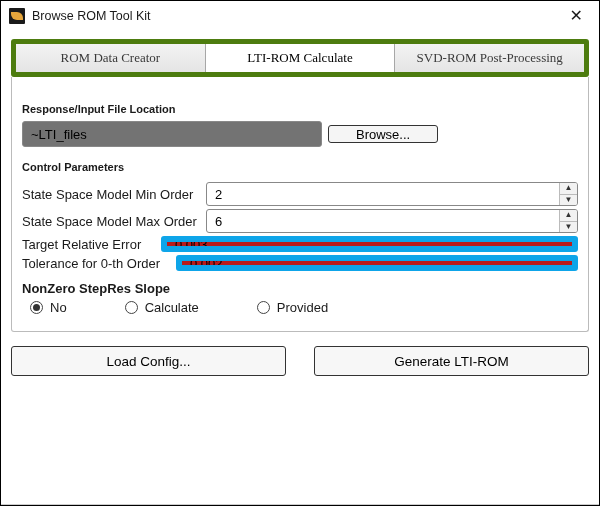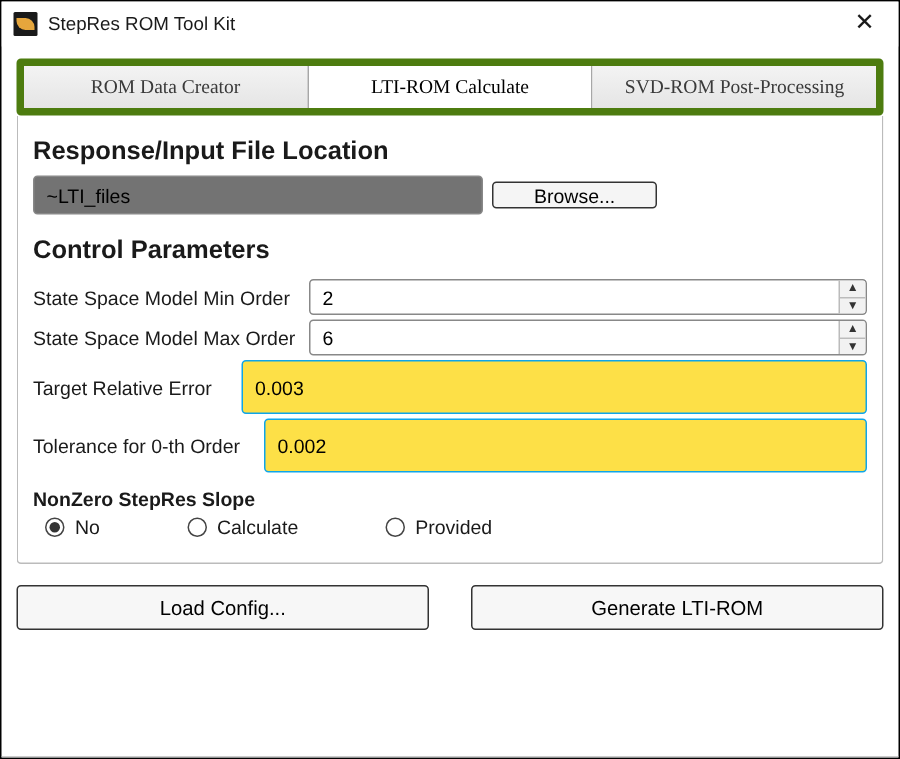--- a/index.html
+++ b/index.html
@@ -76,22 +76,22 @@
   
   .panel {
     border:1px solid #bbb;
     border-top:none;
     border-radius:0 0 3px 3px;
     padding:12px 10px 10px 10px;
     flex:0 0 auto;
   }
   .section-title {
     font-weight:700;
-    font-size:17px;
-    margin:2px 0 6px 0;
+    font-size:11px;
+    margin:14px 0 6px 0;
   }
   .row { display:flex; align-items:center; gap:6px; margin:3px 0; }
   .text-input {
     flex:1;
     height:26px;
     padding:2px 8px;
     border:1px solid #888;
     border-radius:3px;
     font: inherit;
     background:#737373;
@@ -140,26 +140,26 @@
     line-height:1;
     color:#333;
     cursor:default;
     background:#f2f2f2;
   }
   .spinner .arrow + .arrow { border-top:1px solid #bbb; }
   .form-label { min-width:178px; }
   .form-label.short { min-width:133px; }
   .inline-input {
     flex:1;
-    height:36px;
+    height:16px;
     padding:1px 8px;
-    border:1px solid #0ea5e9;
-    border-radius:3px;
-    font:inherit;
-    background:#fde047;
+    border:6px solid #0ea5e9;
+    border-radius:3px;
+    font:inherit;
+    background:#b91c1c;
   }
   .sub-title { font-weight:700; margin-top:10px; }
   .radio-row { display:flex; gap:58px; padding:4px 8px 6px 8px; align-items:center; }
   .radio-opt { display:flex; align-items:center; gap:7px; font-size:13px;}
   .radio {
     width:13px; height:13px;
     border:1.5px solid #444;
     border-radius:50%;
     display:flex; align-items:center; justify-content:center;
     background:#fff;
@@ -211,21 +211,21 @@
   }
 </style>
 </head>
 <body>
 
 <div class="titlebar">
   <div class="titlebar-left">
     <span class="app-icon">
         <span class="swirl"></span>
       </span>
-    <span class="titlebar-title">StepRes ROM Tool Kit</span>
+    <span class="titlebar-title">Browse ROM Tool Kit</span>
   </div>
   <span class="close-x">✕</span>
 </div>
 
 <div class="client">
 
   <div class="tabstrip">
     <div class="tab">ROM Data Creator</div>
     <div class="tab active">LTI-ROM Calculate</div>
     <div class="tab">SVD-ROM Post-Processing</div>

